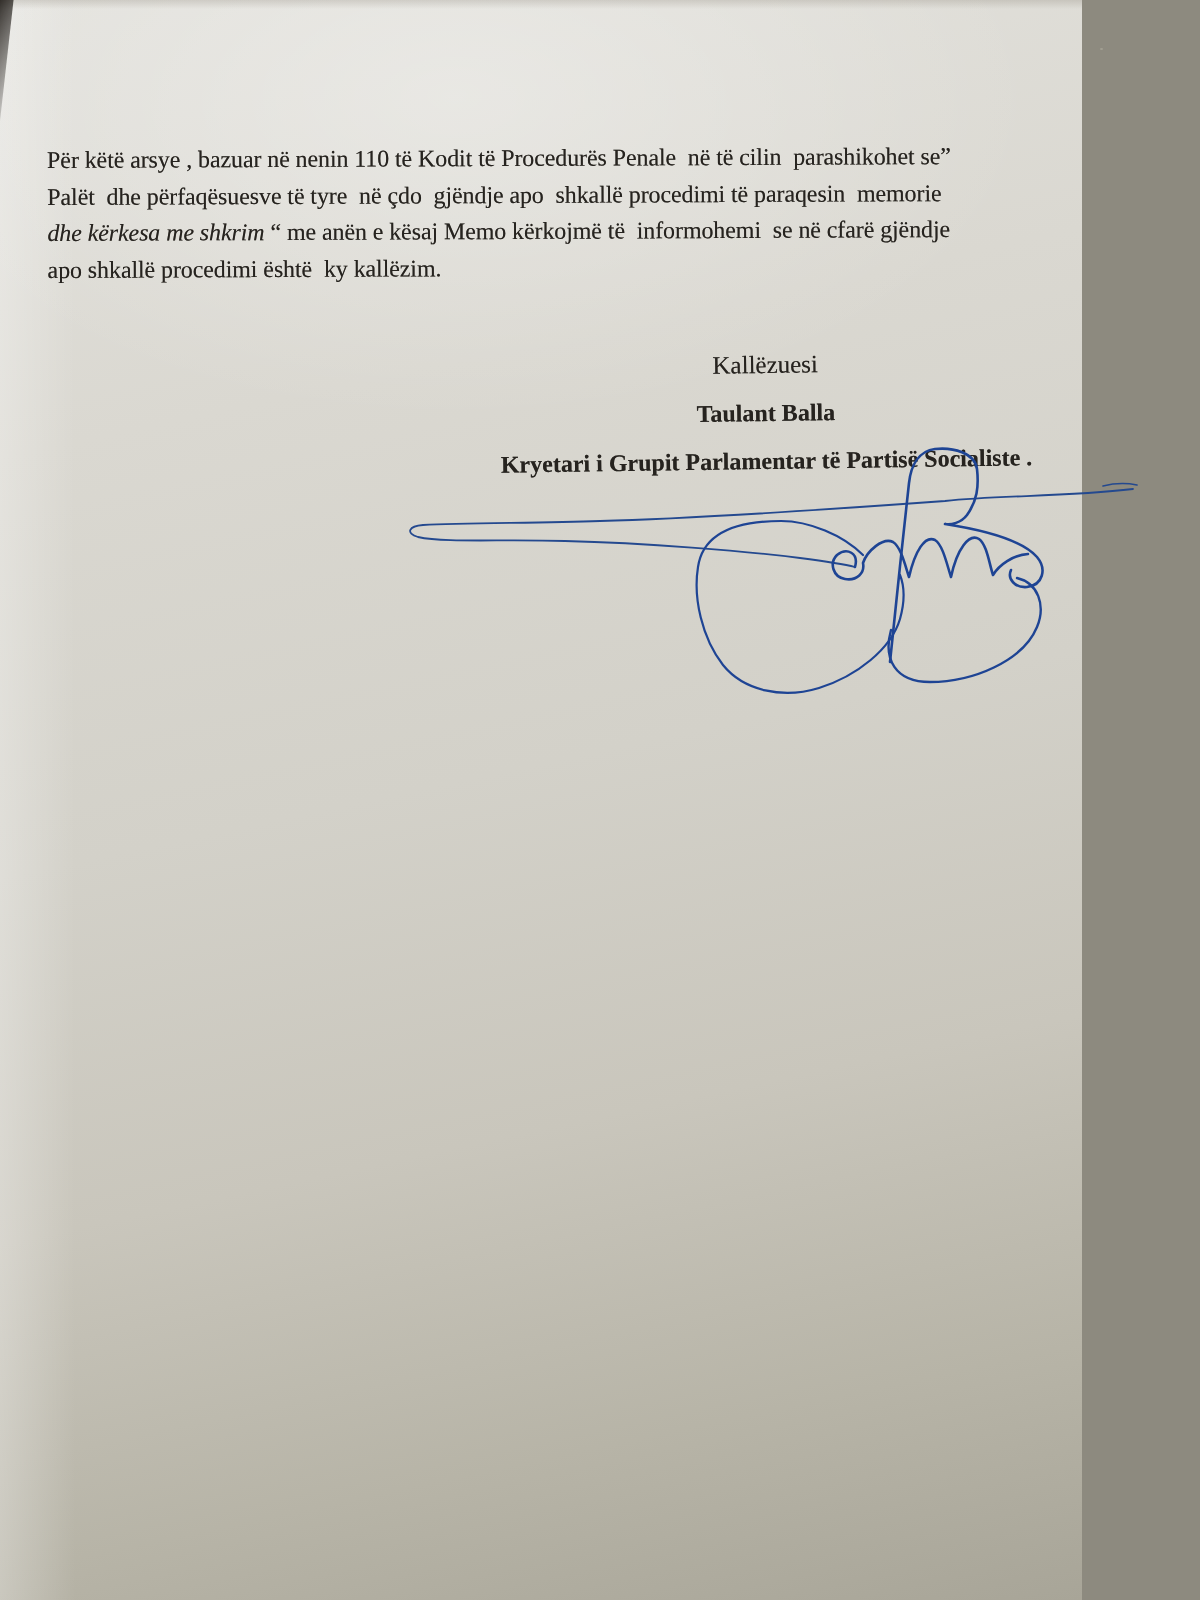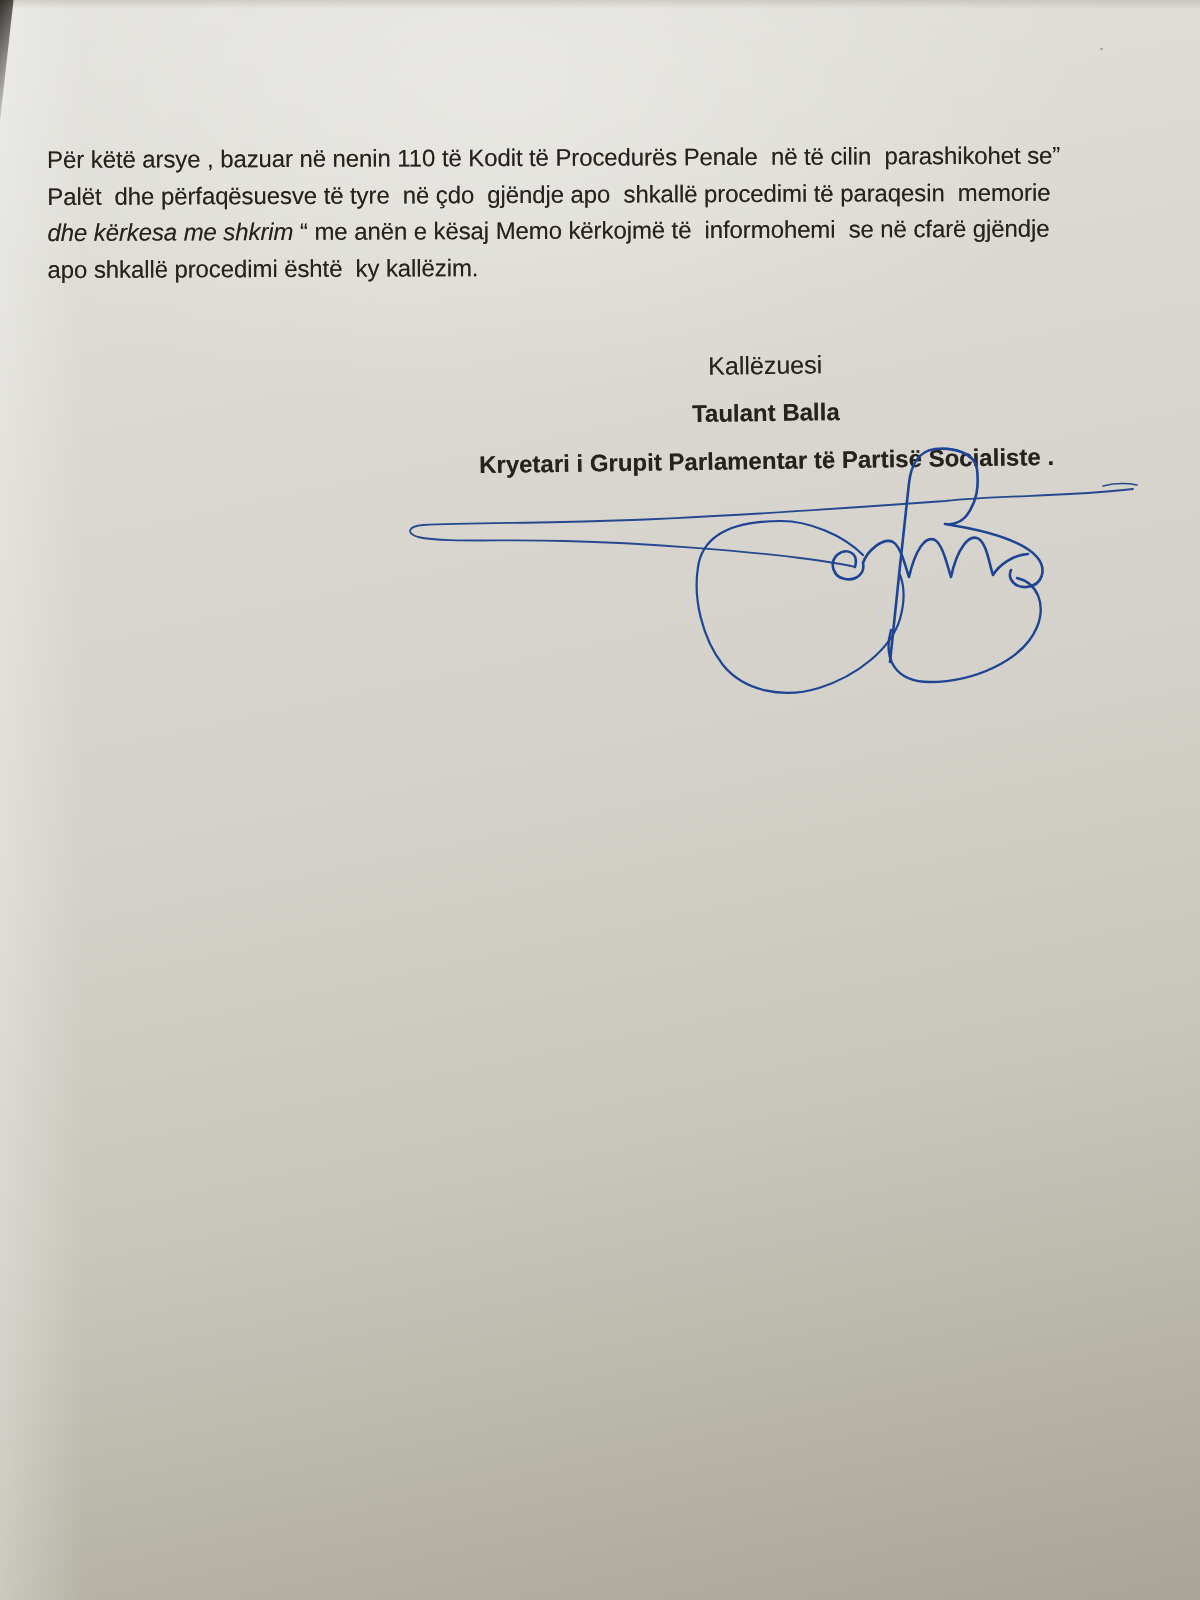--- a/index.html
+++ b/index.html
@@ -1,23 +1,23 @@
 <!DOCTYPE html>
 <html><head>
 <meta charset="utf-8">
 <style>
   html,body{margin:0;padding:0;}
   body{width:1200px;height:1600px;overflow:hidden;background:#8d8a7f;}
   .page{
-    position:relative;width:1200px;height:1600px;
+    position:relative;width:1082px;height:1600px;
     background:
       radial-gradient(ellipse 900px 500px at 42% 6%, rgba(255,255,255,0.30), rgba(255,255,255,0) 65%),
       linear-gradient(90deg, rgba(255,255,255,0.28) 0%, rgba(255,255,255,0) 7%),
       linear-gradient(168deg, #e3e2dd 0%, #dad8d1 25%, #d3d1c9 48%, #c9c6bc 68%, #b7b4a7 86%, #a8a598 100%);
-    font-family:Liberation Sans, sans-serif;
+    font-family:Liberation Serif, serif;
   }
   .top-edge{
     position:absolute;top:0;left:0;width:100%;height:9px;
     background:linear-gradient(180deg, rgba(110,100,85,0.20), rgba(110,100,85,0));
   }
   .corner-dark{
     position:absolute;top:-4px;left:-4px;width:30px;height:150px;
     background:linear-gradient(115deg, rgba(28,24,20,0.95), rgba(28,24,20,0.0) 75%);
     clip-path:polygon(0 0, 60% 0, 4% 100%, 0 100%);
     filter:blur(1.6px);

